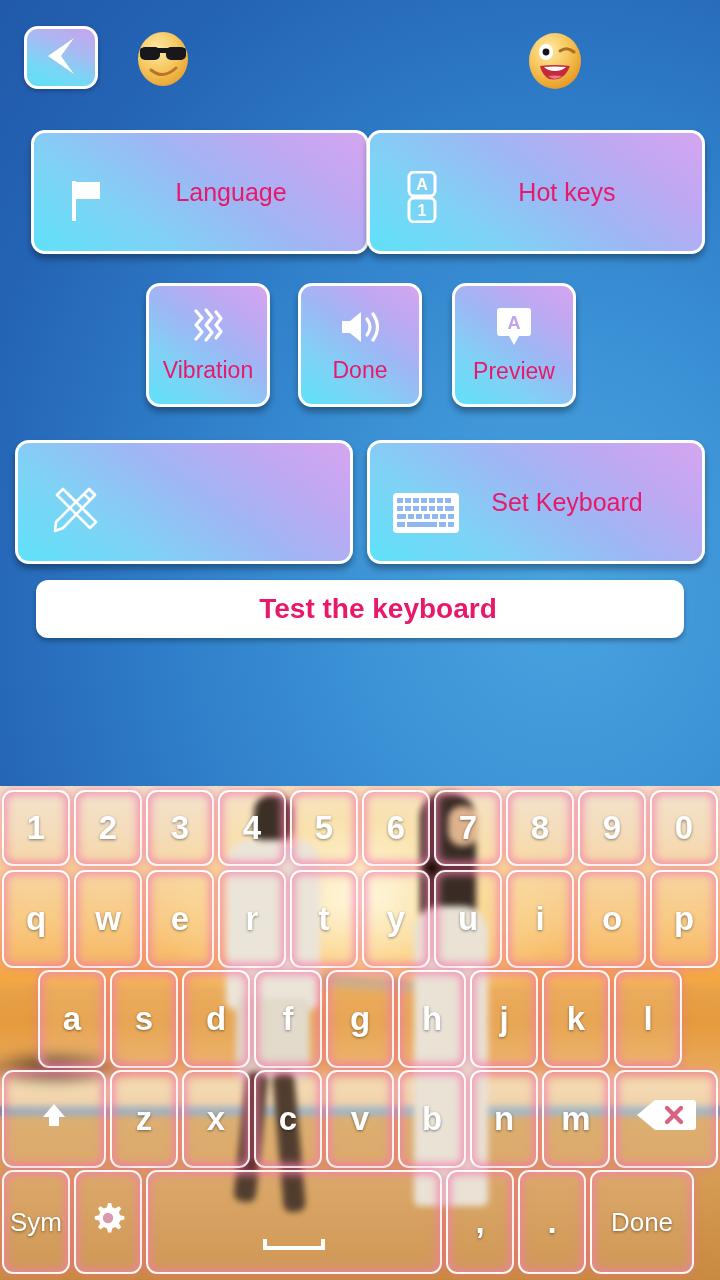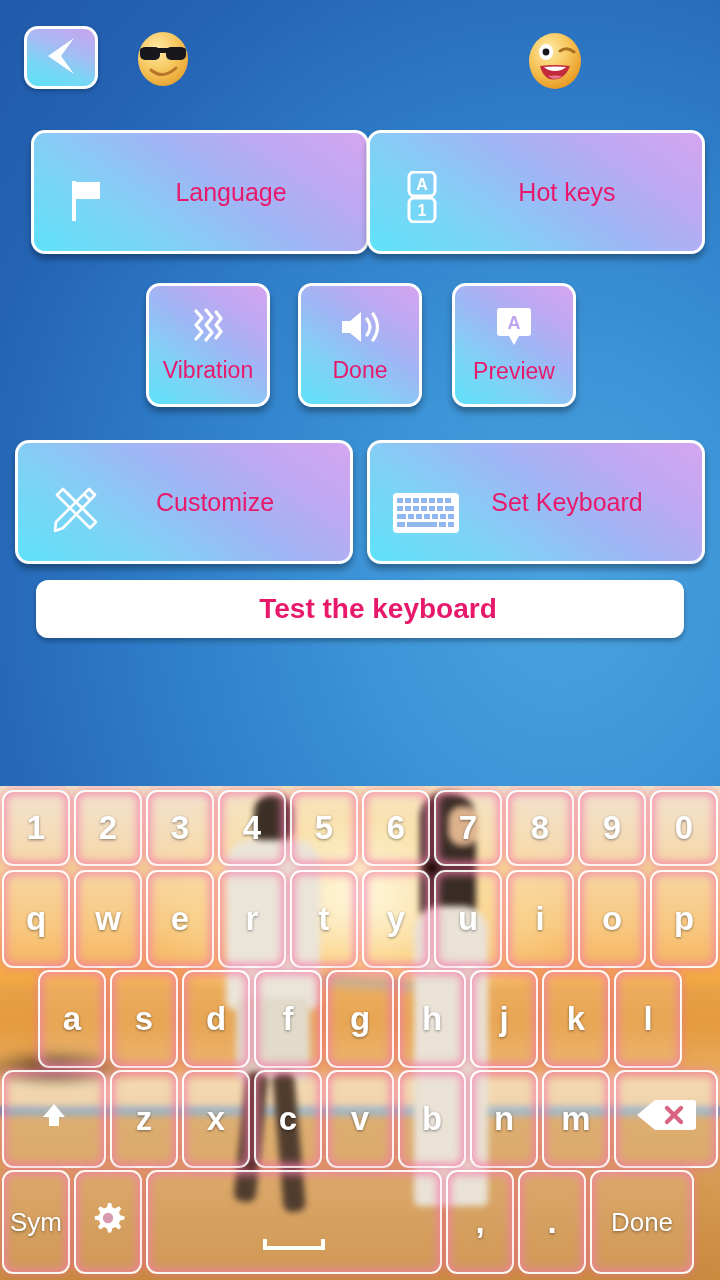--- a/index.html
+++ b/index.html
@@ -317,21 +317,20 @@
     <span class="ico">
       <svg width="50" height="50" viewBox="0 0 50 50">
         <g stroke="#fff" stroke-width="2.6" fill="none" stroke-linejoin="round">
           <path d="M6 10 L12 4 L45 37 L39 43 Z"></path>
           <path d="M16 8 L20 12 M22 14 L26 18 M28 20 L32 24 M34 26 L38 30"></path>
           <path d="M44 10 L38 4 L5 37 L4 46 L12 43 Z"></path>
           <path d="M38 4 L44 10 M33 9 L39 15"></path>
         </g>
       </svg>
     </span>
-    <span class="lbl">Customize</span>
   </div>
 
   <div class="btn btn-wide" id="btn-setkeyboard">
     <span class="ico">
       <svg width="68" height="44" viewBox="0 0 68 44">
         <rect x="1" y="2" width="66" height="40" rx="4" fill="#fff"></rect>
         <g fill="#8fb9ee">
           <rect x="5" y="7" width="6" height="5"></rect>
             <rect x="13" y="7" width="6" height="5"></rect>
           <rect x="21" y="7" width="6" height="5"></rect>

